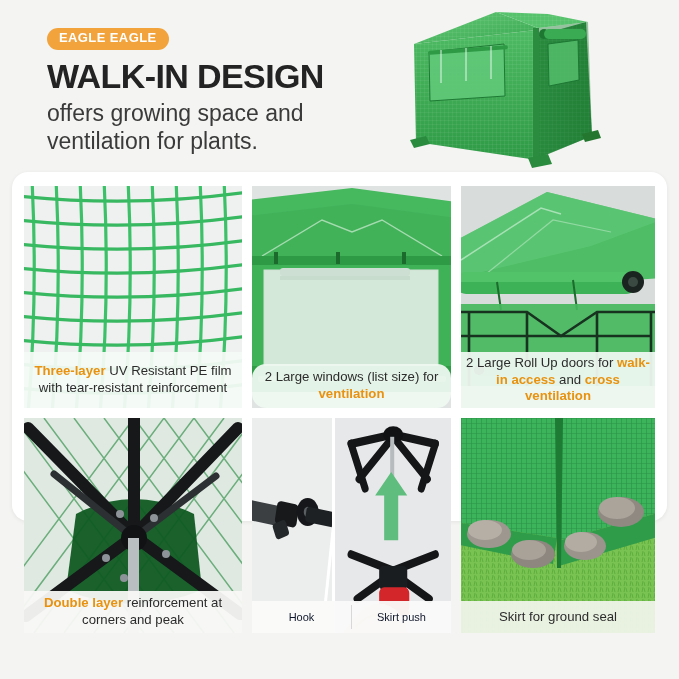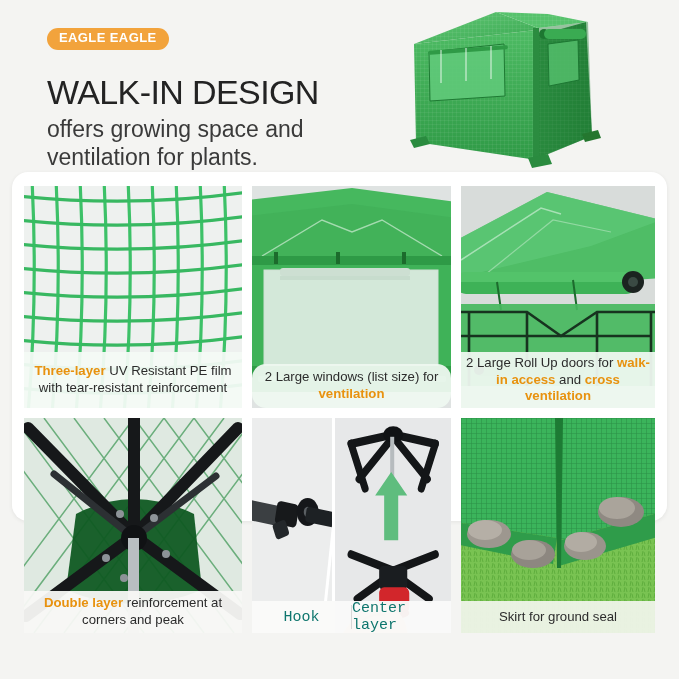--- a/index.html
+++ b/index.html
@@ -39,25 +39,25 @@
     font-size: 13px;
     font-weight: bold;
     letter-spacing: 0.4px;
     padding: 3px 12px 4px 12px;
     border-radius: 11px;
     line-height: 1.15;
   }
 
   .main-title {
     font-size: 34px;
-    font-weight: normal;
+    font-weight: bold;
     color: #232323;
     letter-spacing: -0.6px;
     line-height: 1.08;
-    margin-top: 24px;
+    margin-top: 8px;
     white-space: nowrap;
   }
 
   .sub-title {
     font-size: 23px;
     color: #3a3a3a;
     line-height: 1.24;
     margin-top: 4px;
     font-weight: 400;
   }
@@ -144,23 +144,22 @@
     width: 100%;
     height: 32px;
     display: flex;
     background: rgba(250,250,249,0.96);
   }
   .dual-caption .half {
     flex: 1;
     display: flex;
     align-items: center;
     justify-content: center;
-    font-size: 15px;
-    color: #0f766e;
-    font-family: Liberation Mono, monospace;
+    font-size: 11px;
+    color: #0f172a;
   }
   .dual-caption .divider {
     width: 1px;
     background: #d8d8d8;
     margin: 4px 0;
   }
 
   
   .split-photos { position: absolute; inset: 0; display: flex; }
   .split-photos .sp { position: relative; overflow: hidden; }
@@ -433,21 +432,21 @@
 
             <path d="M14 176 Q34 152 54 160 Q70 166 72 183 L8 183 Z" fill="#f0c9a8"></path>
             <path d="M20 178 Q36 164 50 168" fill="none" stroke="#d9ab87" stroke-width="2"></path>
           </svg>
         </div>
       </div>
 
       <div class="dual-caption">
         <div class="half">Hook</div>
         <div class="divider"></div>
-        <div class="half">Center layer</div>
+        <div class="half">Skirt push</div>
       </div>
     </div>
 
     <div class="panel" id="p6">
       <svg class="photo" viewBox="0 0 194 215" preserveAspectRatio="none">
         <defs>
           <pattern id="grasspat" width="6" height="6" patternUnits="userSpaceOnUse">
             <rect width="6" height="6" fill="#79c352"></rect>
             <path d="M1 6 L2 1 M4 6 L3 2" stroke="#5fae3d" stroke-width="1"></path>
           </pattern>

